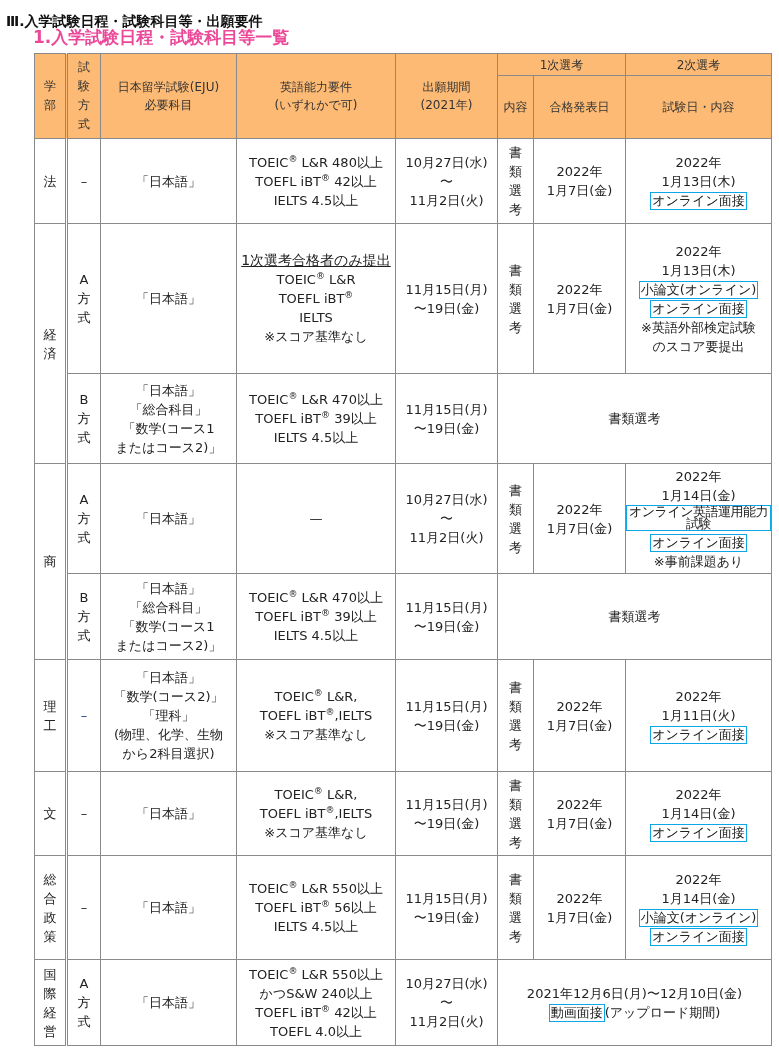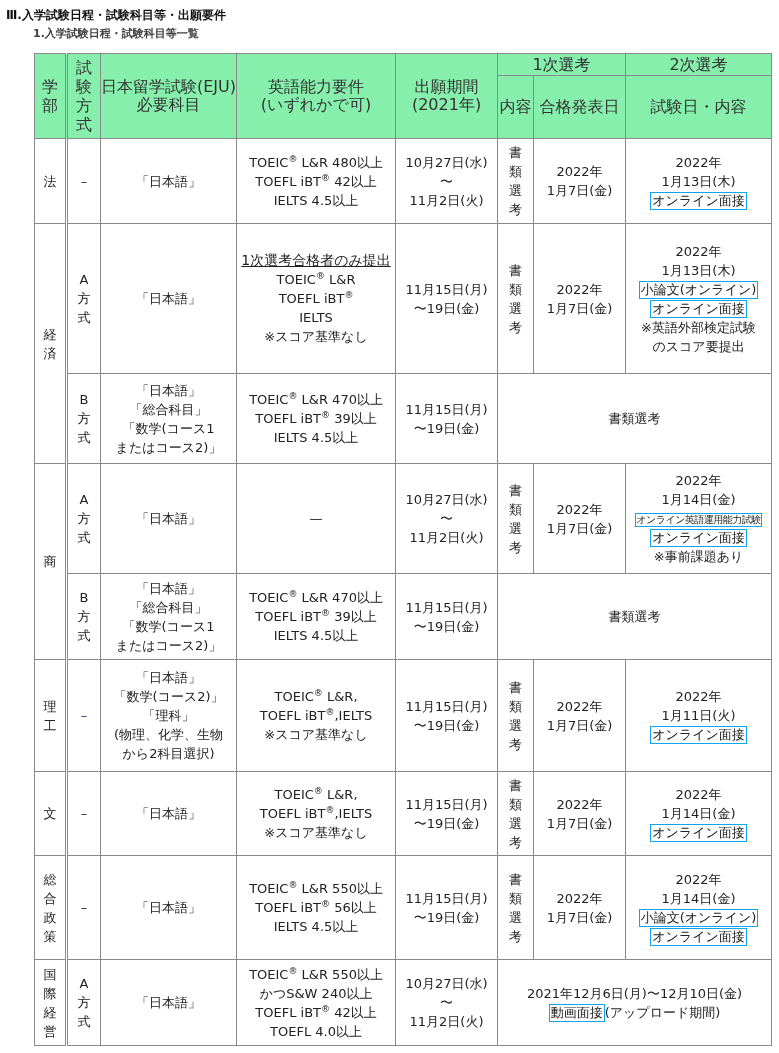--- a/index.html
+++ b/index.html
@@ -1,28 +1,28 @@
 <!DOCTYPE html>
 <html><head>
 <meta charset="utf-8">
 <style>
   html, body { margin:0; padding:0; background:#ffffff; }
   body { width:779px; height:1053px; overflow:hidden; position:relative;
          font-family:"DejaVu Sans","Liberation Sans",sans-serif; color:#222; }
-  .h1 { position:absolute; left:6px; top:7px; font-size:12px; font-weight:bold; letter-spacing:0px; color:#111; }
-  .h2 { position:absolute; left:33px; top:26px; font-size:11px; font-weight:bold; color:#404040; }
+  .h1 { position:absolute; left:6px; top:13px; font-size:14px; font-weight:bold; letter-spacing:0px; color:#111; }
+  .h2 { position:absolute; left:33px; top:26px; font-size:17px; font-weight:bold; color:#ec4899; }
   table.main { position:absolute; left:34px; top:53px; border-collapse:collapse; table-layout:fixed;
                font-size:13px; line-height:19px; }
   table.main td, table.main th { border:1px solid #8a8a8a; padding:0; text-align:center; vertical-align:middle; font-weight:normal; }
-  table.main th { background:#86efac; color:#333; font-size:16px; line-height:18px; }
+  table.main th { background:#fdba74; color:#333; font-size:12px; line-height:18px; }
   .dbl { border-right:3px double #8a8a8a !important; }
   td.left { text-align:left; padding-left:5px; }
   .vert { display:inline-block; width:1em; line-height:19px; word-break:break-all; }
   .boxed { border:1px solid #0ea5e9; padding:0 1px; display:inline-block; line-height:16px; }
-  .boxed.small { font-size:10px; line-height:12px; letter-spacing:-0.5px; padding:0; }
+  .boxed.small { font-size:13px; line-height:12px; letter-spacing:-0.5px; padding:0; }
   .ul { text-decoration:underline; font-size:14px; }
   sup { font-size:9px; line-height:0; }
   .dash { color:#222; }
   .dash.blue { color:#1a3a8a; }
   .line { display:block; white-space:nowrap; }
 </style>
 </head>
 <body>
 
 <div class="h1">Ⅲ.入学試験日程・試験科目等・出願要件</div>

